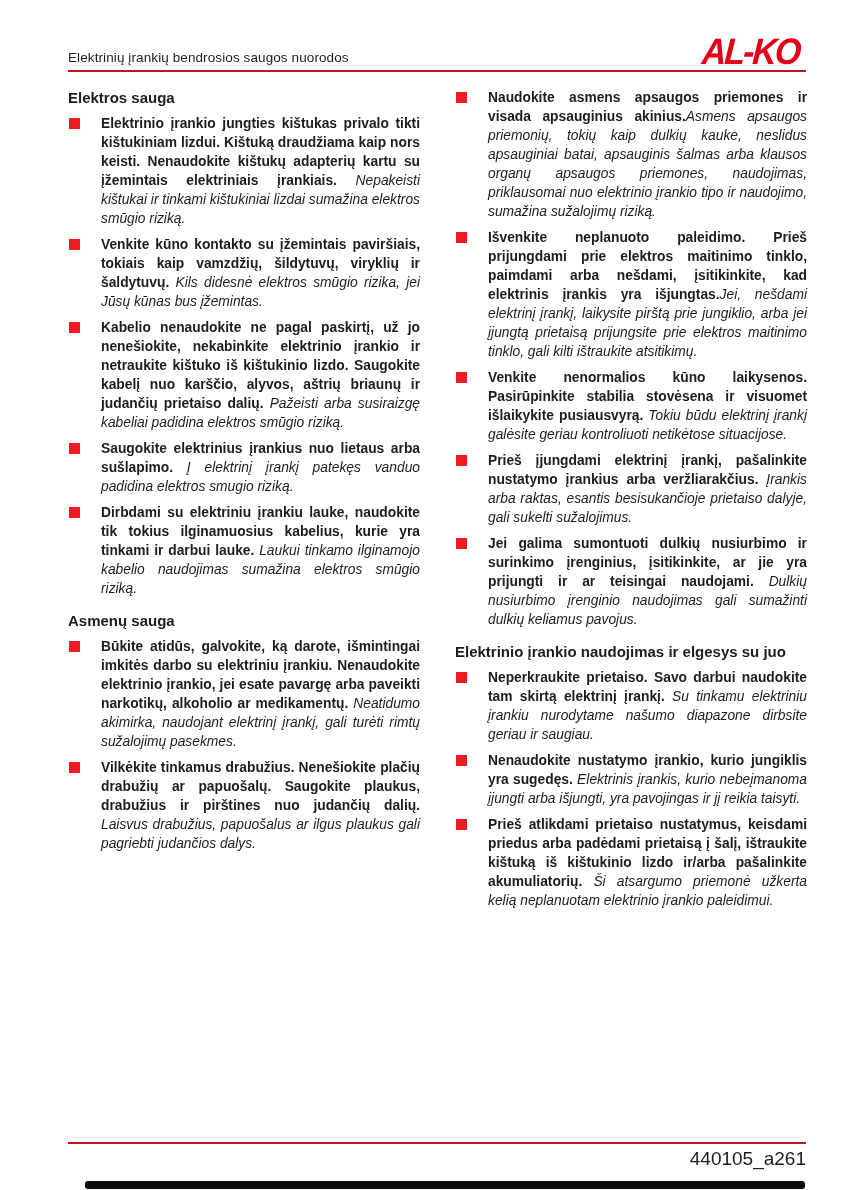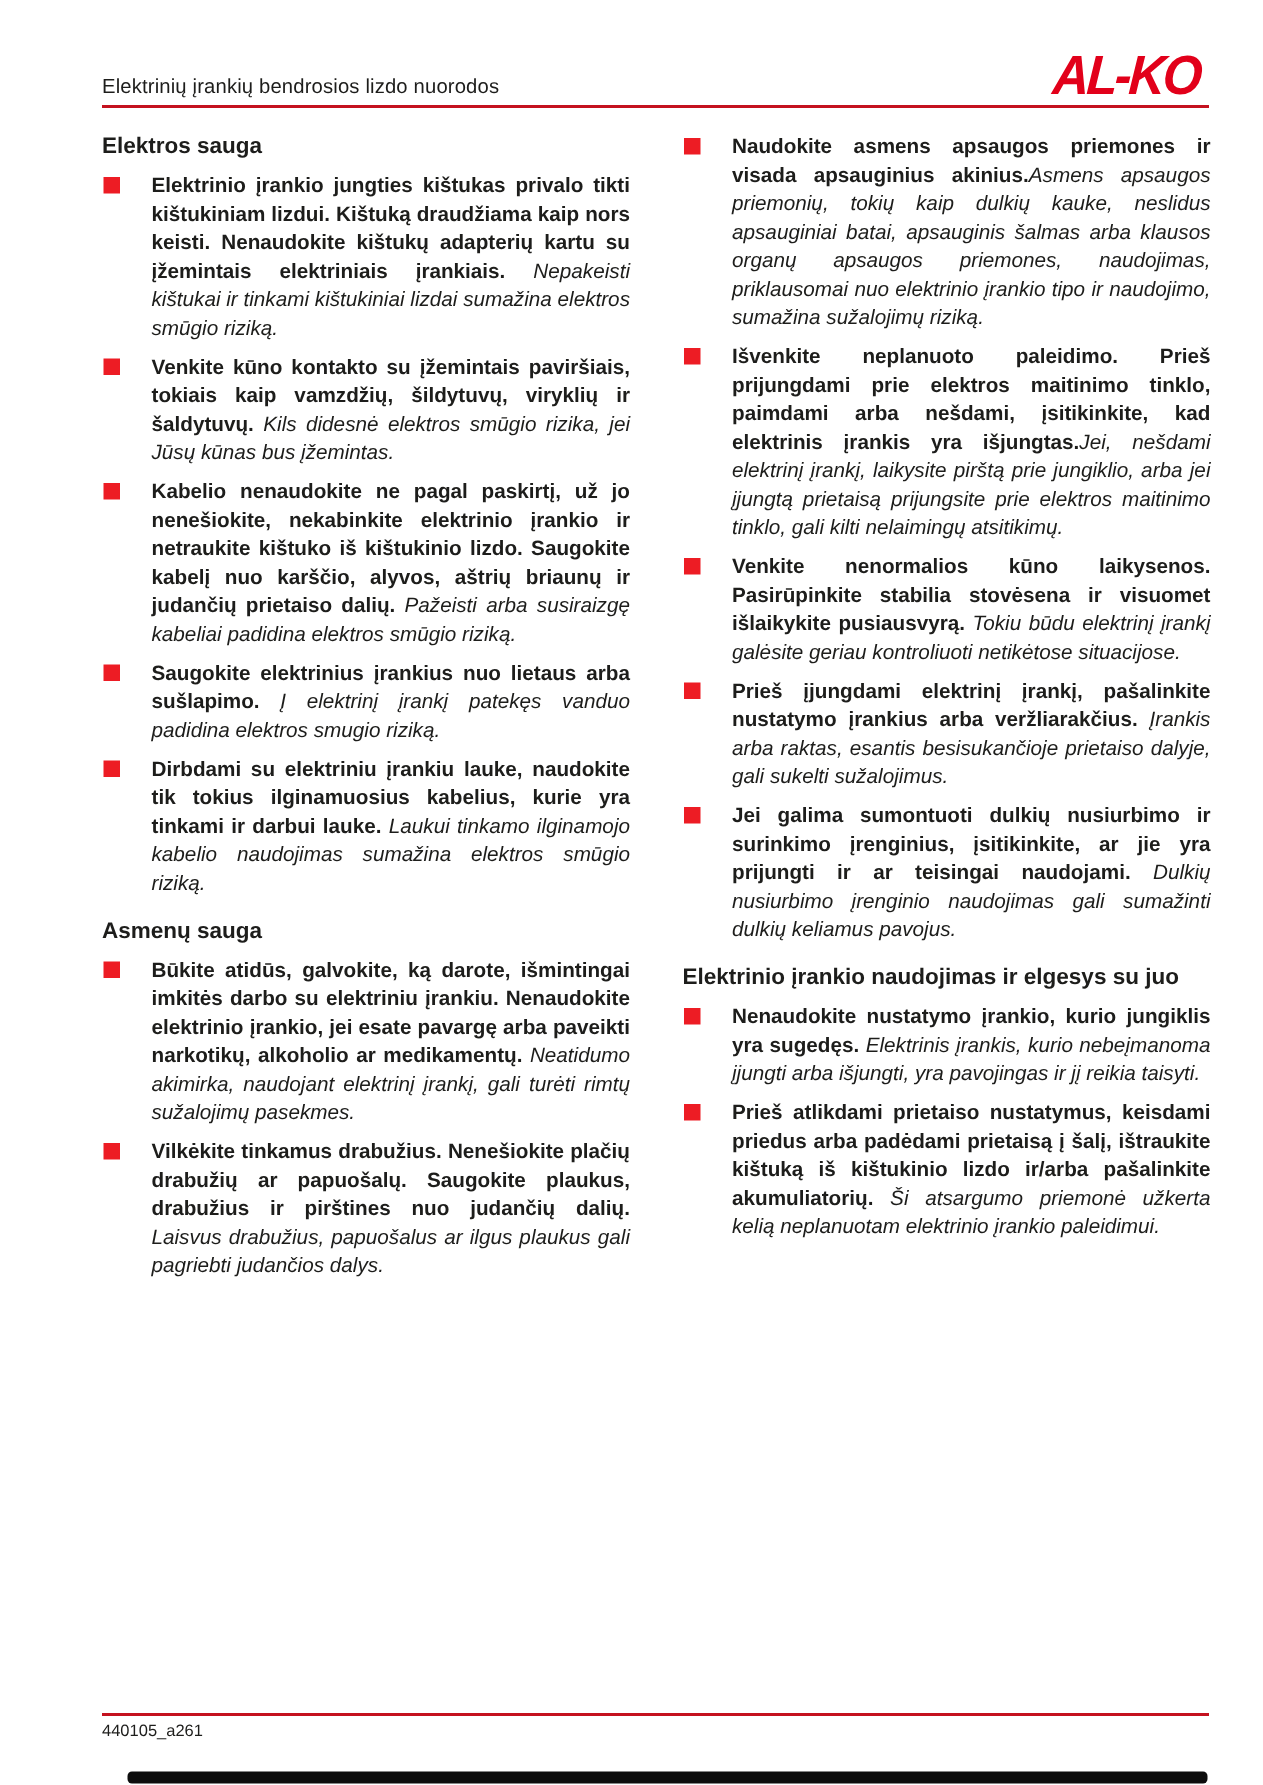--- a/index.html
+++ b/index.html
@@ -48,35 +48,35 @@
   }
   .bullet-text {
     margin:0; font-size:13.8px; line-height:19px;
     text-align:justify; text-justify:inter-word;
   }
   .bullet-text b { font-weight:bold; }
   .bullet-text i { font-weight:normal; font-style:italic; }
 
   .footer-row {
     position:absolute; top:1148px; left:68px; width:738px;
-    display:flex; justify-content:flex-start;
-    font-size:11px; color:#1d1d1b;
+    display:flex; justify-content:flex-end;
+    font-size:19px; color:#1d1d1b;
   }
   .scan-bar {
     position:absolute; top:1181px; left:85px; width:720px; height:8px;
     background:#0d0d0d; border-radius:3px;
   }
 </style>
 </head>
 <body>
 
 <div class="page">
 
   <div class="header">
-    <div class="header-title">Elektrinių įrankių bendrosios lizdo nuorodos</div>
+    <div class="header-title">Elektrinių įrankių bendrosios saugos nuorodos</div>
     <div class="logo">AL-KO</div>
   </div>
   <div class="header-rule"></div>
 
   <div class="columns">
 
     <div class="col">
       <h2>Elektros sauga</h2>
 
       <div class="bullet-item">
@@ -113,37 +113,41 @@
     </div>
 
     <div class="col">
 
       <div class="bullet-item">
         <span class="bullet"></span>
         <p class="bullet-text"><b>Naudokite asmens apsaugos priemones ir visada apsauginius akinius.</b><i>Asmens apsaugos priemonių, tokių kaip dulkių kauke, neslidus apsauginiai batai, apsauginis šalmas arba klausos organų apsaugos priemones, naudojimas, priklausomai nuo elektrinio įrankio tipo ir naudojimo, sumažina sužalojimų riziką.</i></p>
       </div>
       <div class="bullet-item">
         <span class="bullet"></span>
-        <p class="bullet-text"><b>Išvenkite neplanuoto paleidimo. Prieš prijungdami prie elektros maitinimo tinklo, paimdami arba nešdami, įsitikinkite, kad elektrinis įrankis yra išjungtas.</b><i>Jei, nešdami elektrinį įrankį, laikysite pirštą prie jungiklio, arba jei įjungtą prietaisą prijungsite prie elektros maitinimo tinklo, gali kilti nelaimingų atsitikimų.</i></p>
+        <p class="bullet-text"><b>Išvenkite neplanuoto paleidimo. Prieš prijungdami prie elektros maitinimo tinklo, paimdami arba nešdami, įsitikinkite, kad elektrinis įrankis yra išjungtas.</b><i>Jei, nešdami elektrinį įrankį, laikysite pirštą prie jungiklio, arba jei įjungtą prietaisą prijungsite prie elektros maitinimo tinklo, gali kilti ištraukite atsitikimų.</i></p>
       </div>
       <div class="bullet-item">
         <span class="bullet"></span>
         <p class="bullet-text"><b>Venkite nenormalios kūno laikysenos. Pasirūpinkite stabilia stovėsena ir visuomet išlaikykite pusiausvyrą.</b><i> Tokiu būdu elektrinį įrankį galėsite geriau kontroliuoti netikėtose situacijose.</i></p>
       </div>
       <div class="bullet-item">
         <span class="bullet"></span>
         <p class="bullet-text"><b>Prieš įjungdami elektrinį įrankį, pašalinkite nustatymo įrankius arba veržliarakčius.</b><i> Įrankis arba raktas, esantis besisukančioje prietaiso dalyje, gali sukelti sužalojimus.</i></p>
       </div>
       <div class="bullet-item">
         <span class="bullet"></span>
         <p class="bullet-text"><b>Jei galima sumontuoti dulkių nusiurbimo ir surinkimo įrenginius, įsitikinkite, ar jie yra prijungti ir ar teisingai naudojami.</b><i> Dulkių nusiurbimo įrenginio naudojimas gali sumažinti dulkių keliamus pavojus.</i></p>
       </div>
 
       <h2 class="mt">Elektrinio įrankio naudojimas ir elgesys su juo</h2>
 
+      <div class="bullet-item">
+        <span class="bullet"></span>
+        <p class="bullet-text"><b>Neperkraukite prietaiso. Savo darbui naudokite tam skirtą elektrinį įrankį.</b><i> Su tinkamu elektriniu įrankiu nurodytame našumo diapazone dirbsite geriau ir saugiau.</i></p>
+      </div>
       <div class="bullet-item">
         <span class="bullet"></span>
         <p class="bullet-text"><b>Nenaudokite nustatymo įrankio, kurio jungiklis yra sugedęs.</b><i> Elektrinis įrankis, kurio nebeįmanoma įjungti arba išjungti, yra pavojingas ir jį reikia taisyti.</i></p>
       </div>
       <div class="bullet-item">
         <span class="bullet"></span>
         <p class="bullet-text"><b>Prieš atlikdami prietaiso nustatymus, keisdami priedus arba padėdami prietaisą į šalį, ištraukite kištuką iš kištukinio lizdo ir/arba pašalinkite akumuliatorių.</b><i> Ši atsargumo priemonė užkerta kelią neplanuotam elektrinio įrankio paleidimui.</i></p>
       </div>
     </div>
 

